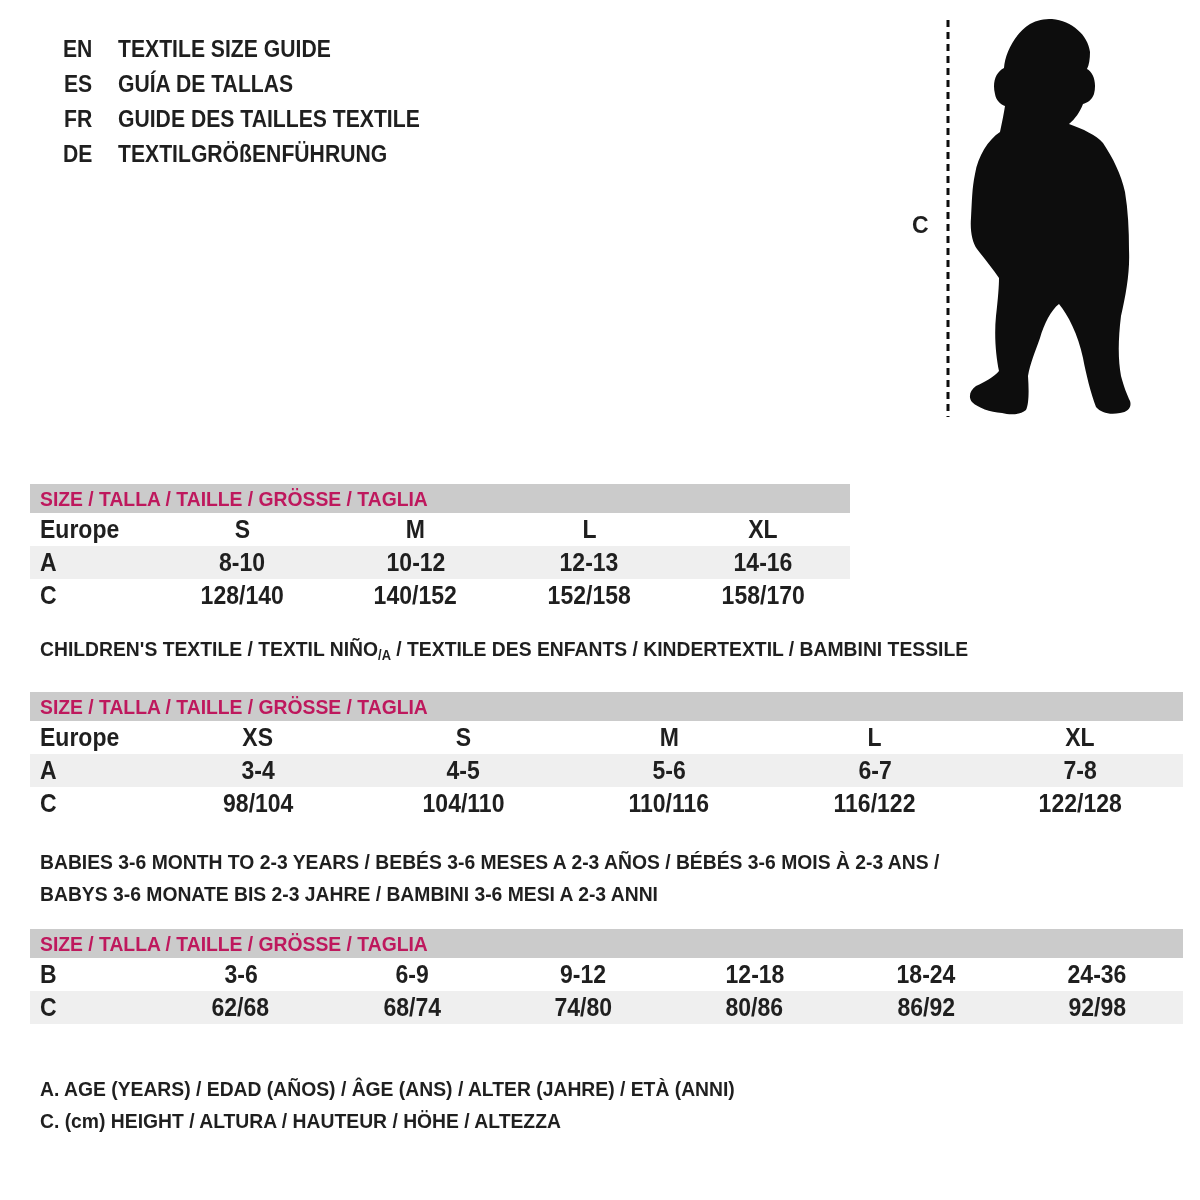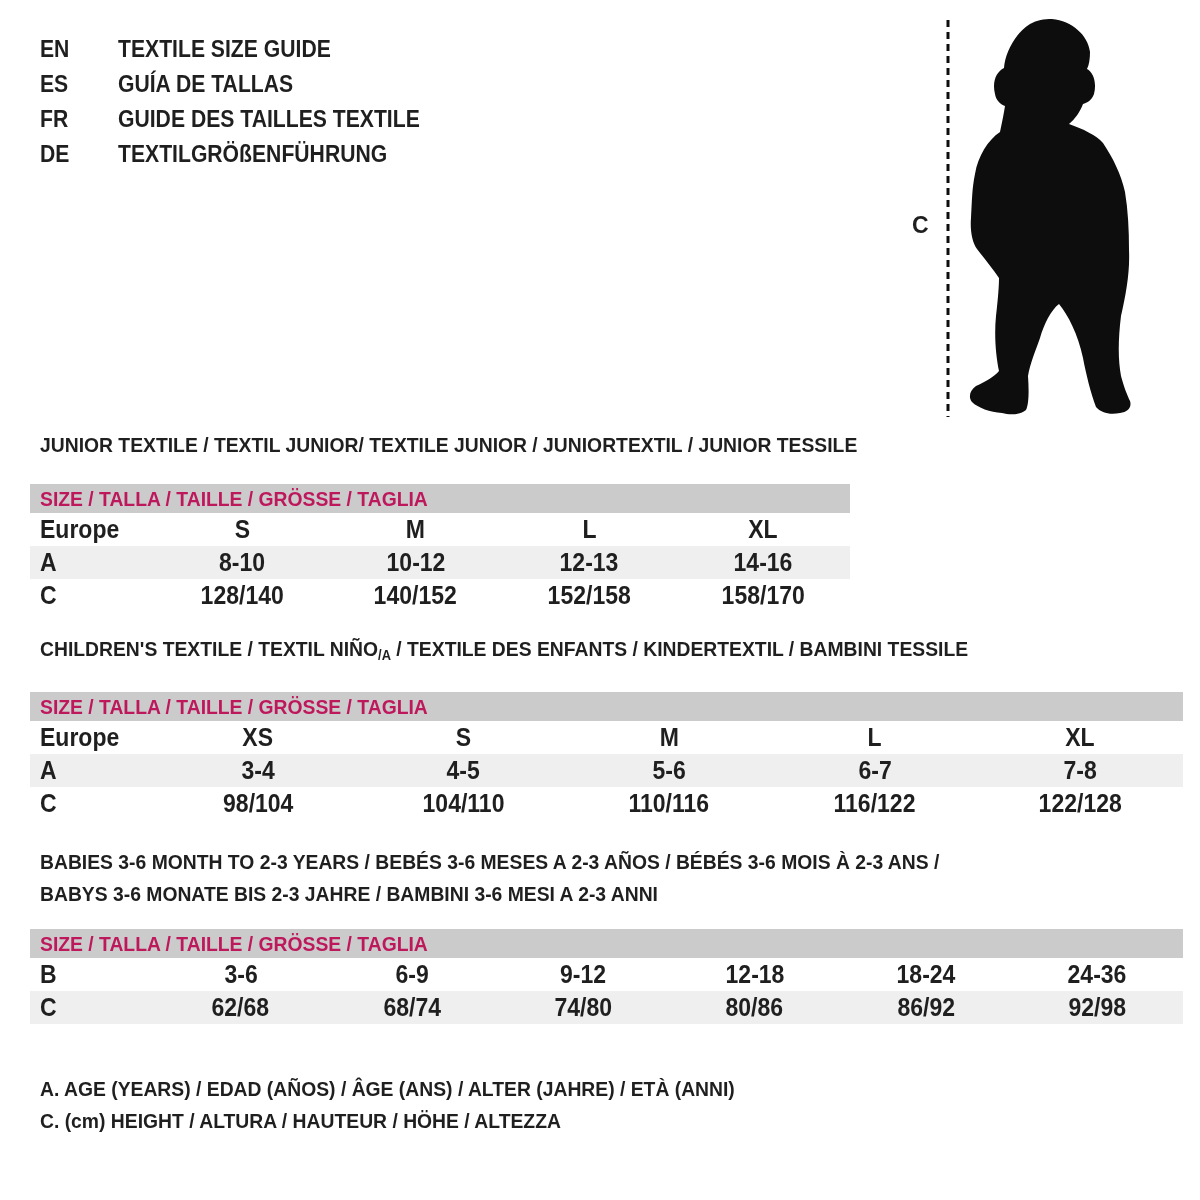--- a/index.html
+++ b/index.html
@@ -5,21 +5,21 @@
   html,body{margin:0;padding:0;background:#ffffff;}
   .canvas{
     position:relative;width:1200px;height:1200px;background:#ffffff;overflow:hidden;
     font-family:"Liberation Sans",sans-serif;color:#1f1f1f;font-weight:bold;
   }
   .cond{display:inline-block;transform:scaleX(0.92);transform-origin:0 50%;white-space:nowrap;}
   .condc{display:inline-block;transform:scaleX(0.92);transform-origin:50% 50%;white-space:nowrap;}
 
   
   .langs{position:absolute;left:40px;top:32px;}
-  .lang-row{display:flex;height:35px;align-items:center;font-size:23px;}
+  .lang-row{display:flex;height:35px;align-items:center;font-size:23px;text-align:center;}
   .lang-code{width:78px;}
   
   .figure-wrap{position:absolute;left:942px;top:16px;width:195px;height:405px;}
   .figure-c{position:absolute;left:912px;top:212px;font-size:23px;}
 
   
   .sec-title{position:absolute;left:40px;font-size:21px;}
   .sec-title .sub{font-size:14px;vertical-align:-4px;}
   .two-line{line-height:32px;text-decoration:underline;}
 
@@ -94,23 +94,20 @@
         C36,140 46,124 58,116
         C60,106 62,97 63,90
         C58,88 54,84 53,78
         C50,66 54,56 62,52
         C63,38 72,18 88,8
         C95,4 102,3 110,3 Z"></path>
     </svg>
   </div>
   <div class="figure-c">C</div>
 
-  <div class="sec-title" style="top:433px">
-    <span class="cond">JUNIOR TEXTILE / TEXTIL JUNIOR/ TEXTILE JUNIOR / JUNIORTEXTIL / JUNIOR TESSILE</span>
-  </div>
   <div class="sgtable" style="top:484px;width:820px">
     <div class="bar">
       <span class="cond">SIZE / TALLA / TAILLE / GRÖSSE / TAGLIA</span>
     </div>
     <div class="trow">
       <div class="lab"><span class="cond">Europe</span></div>
       <div class="cell"><span class="condc">S</span></div>
       <div class="cell"><span class="condc">M</span></div>
       <div class="cell"><span class="condc">L</span></div>
       <div class="cell"><span class="condc">XL</span></div>

